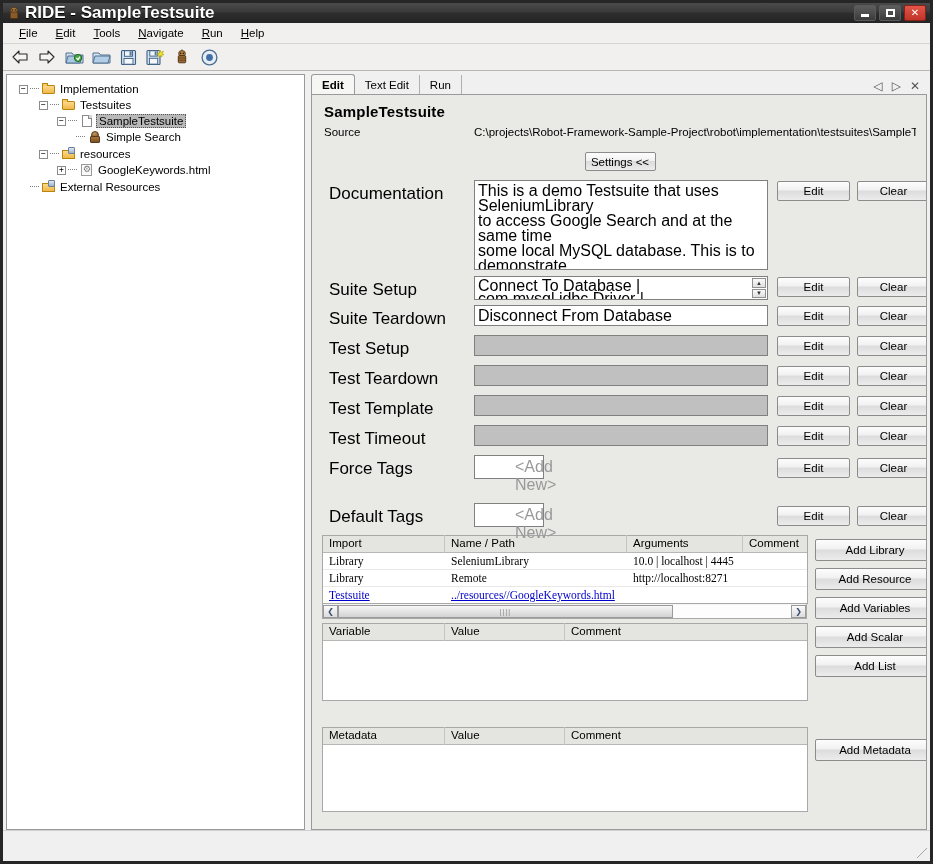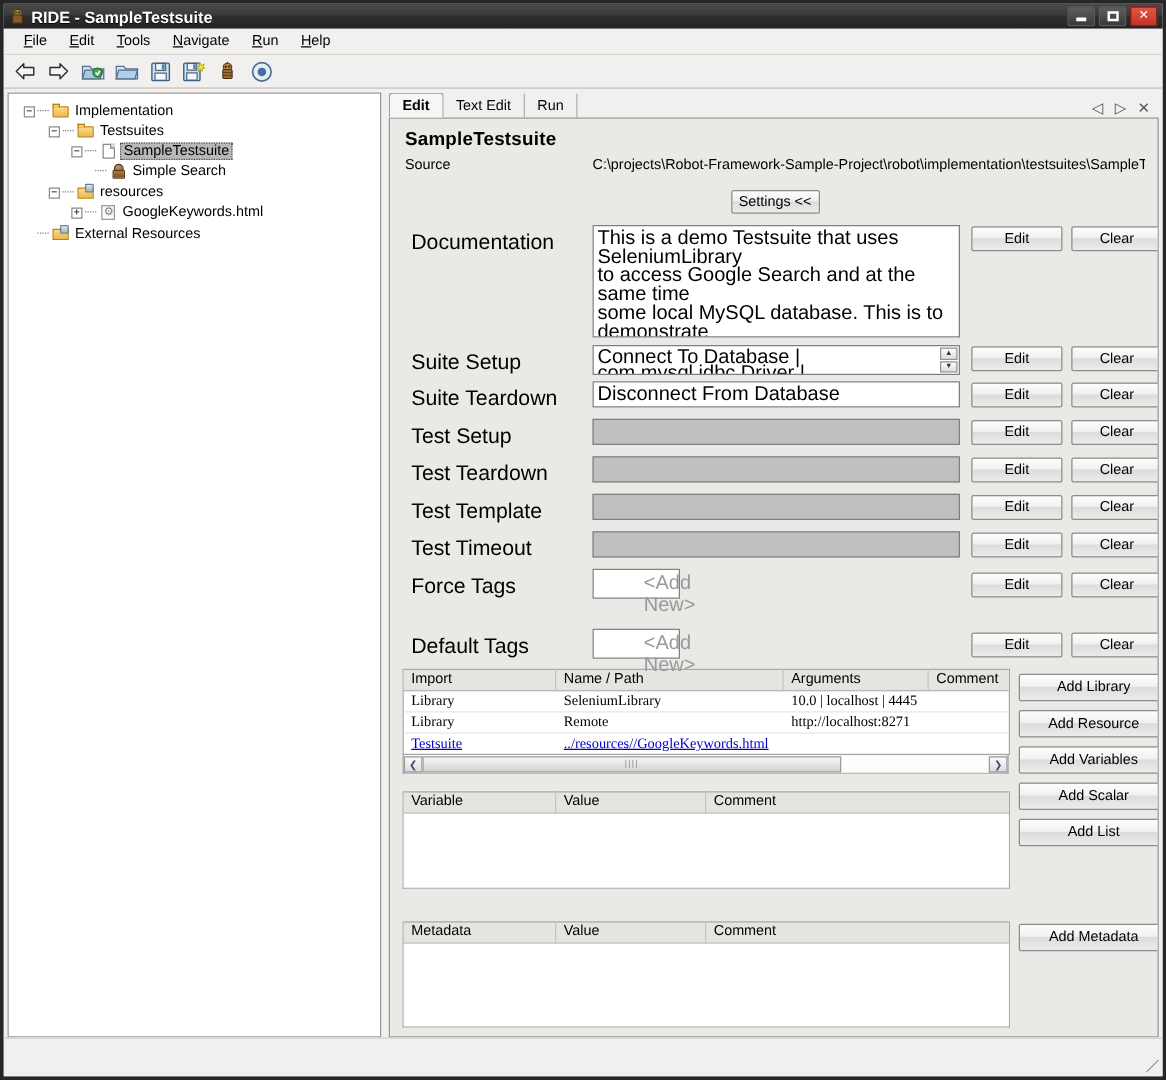--- a/index.html
+++ b/index.html
@@ -20,21 +20,21 @@
     height:20px;flex:0 0 20px;
     background:linear-gradient(to bottom,#4a4a4a 0%,#3a3a3a 45%,#2e2e2e 50%,#232323 100%);
     display:flex;align-items:center;
     padding:0 2px 0 4px;
     box-sizing:border-box;
   }
   .title-icon{
     width:14px;height:14px;margin-right:4px;flex:0 0 14px;position:relative;
   }
   .title-text{
-    color:#ffffff;font-weight:bold;font-size:13px;
+    color:#ffffff;font-weight:bold;font-size:17px;
     flex:1 1 auto;white-space:nowrap;overflow:hidden;
     text-shadow:0 1px 0 #000;
   }
   .win-btns{display:flex;gap:3px;align-items:center;padding-right:2px;}
   .win-btn{
     width:22px;height:16px;border:1px solid #5a5a5a;border-radius:2px;
     background:linear-gradient(to bottom,#5e5e5e,#3a3a3a);
     display:flex;align-items:center;justify-content:center;
     box-sizing:border-box;
   }
@@ -600,21 +600,21 @@
             </div>
 
             <div class="hscroll">
               <div class="hs-btn">❮</div>
               <div class="hs-track">
                 <div class="hs-thumb">||||</div>
               </div>
               <div class="hs-btn">❯</div>
             </div>
 
-            <div class="grid" style="margin-top:14px">
+            <div class="grid" style="margin-top:4px">
               <div class="grid-head">
                 <div class="gh" style="width:122px">Variable</div>
                 <div class="gh" style="width:120px">Value</div>
                 <div class="gh" style="width:241px;border-right:none">Comment</div>
               </div>
               <div class="empty-body" style="height:59px"></div>
             </div>
 
             <div class="grid" style="margin-top:26px">
               <div class="grid-head">

